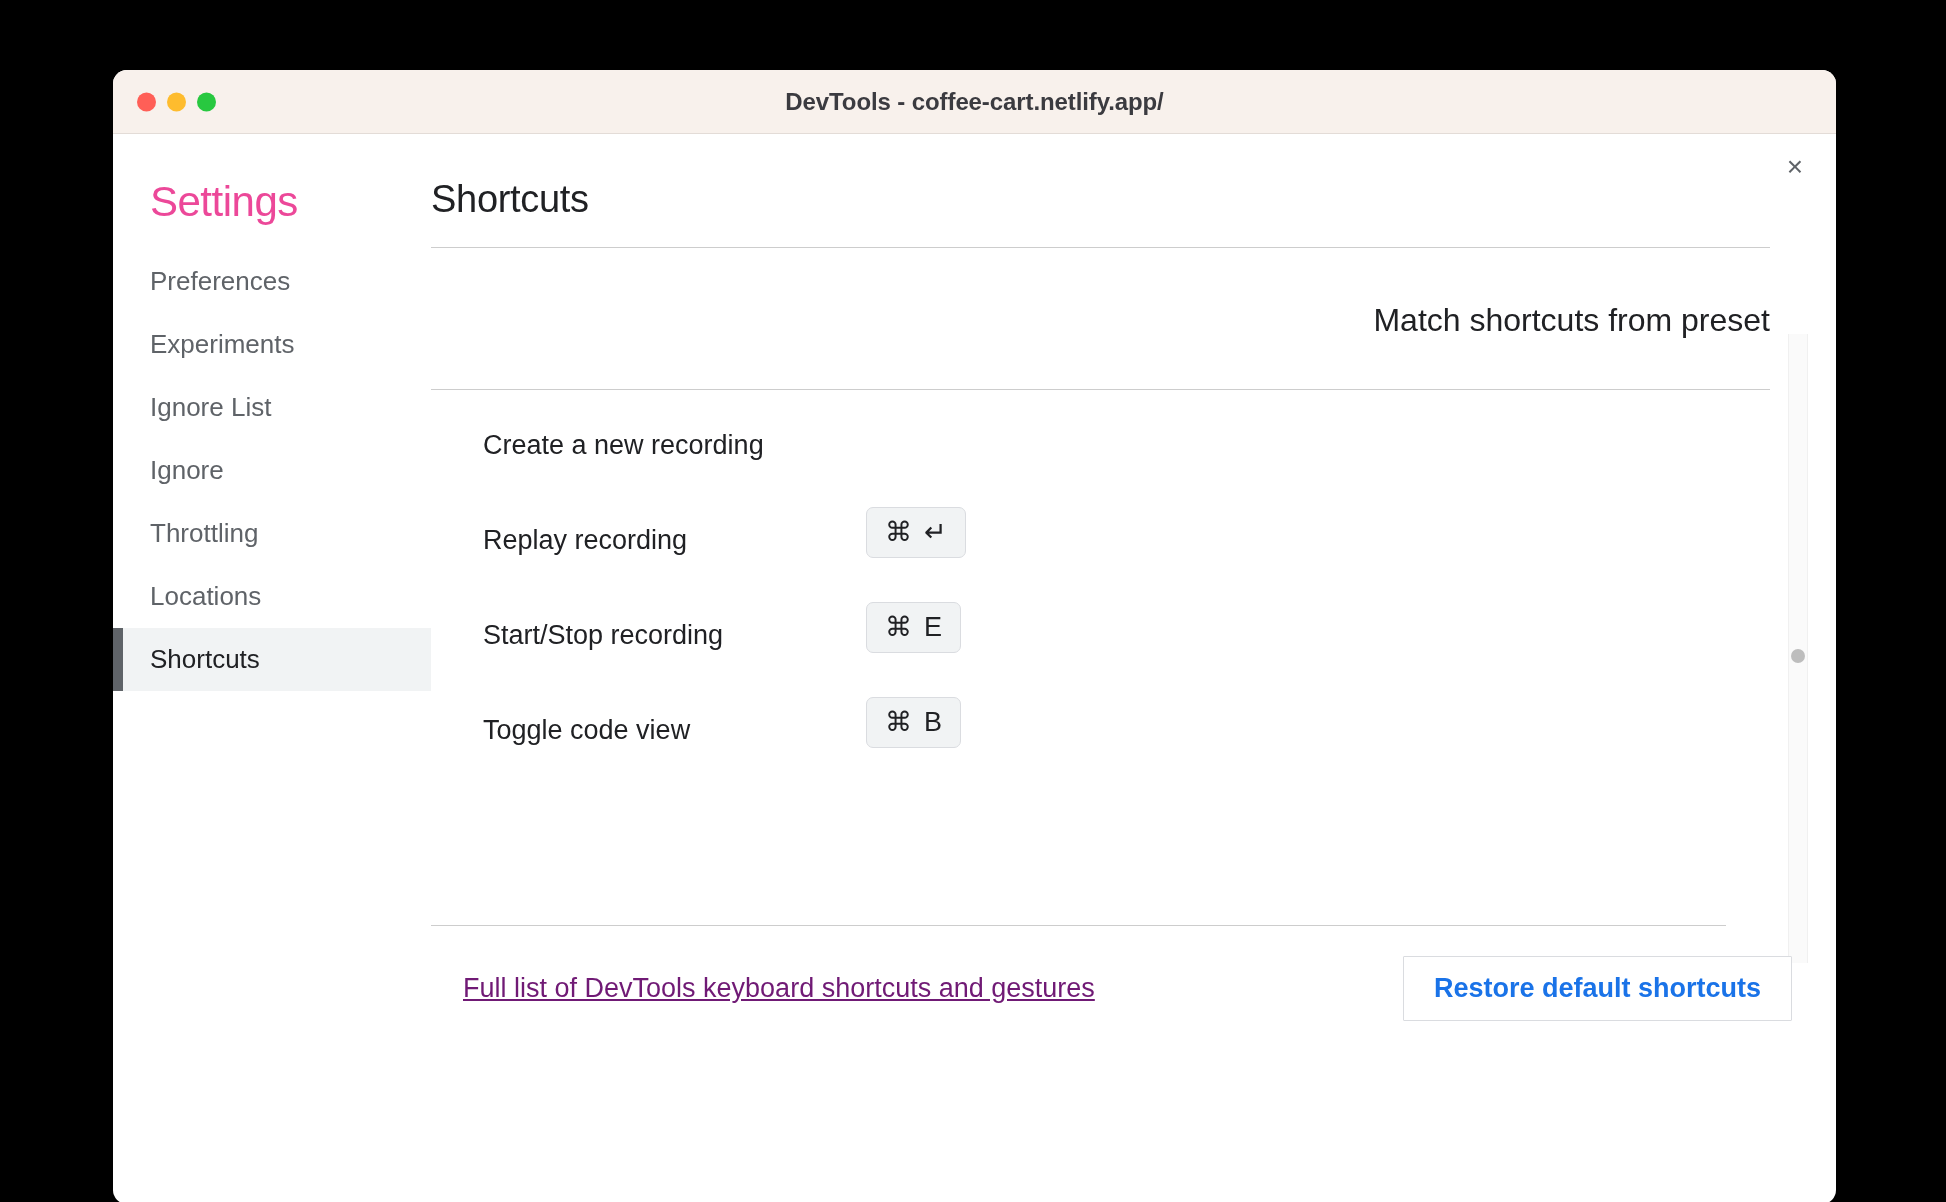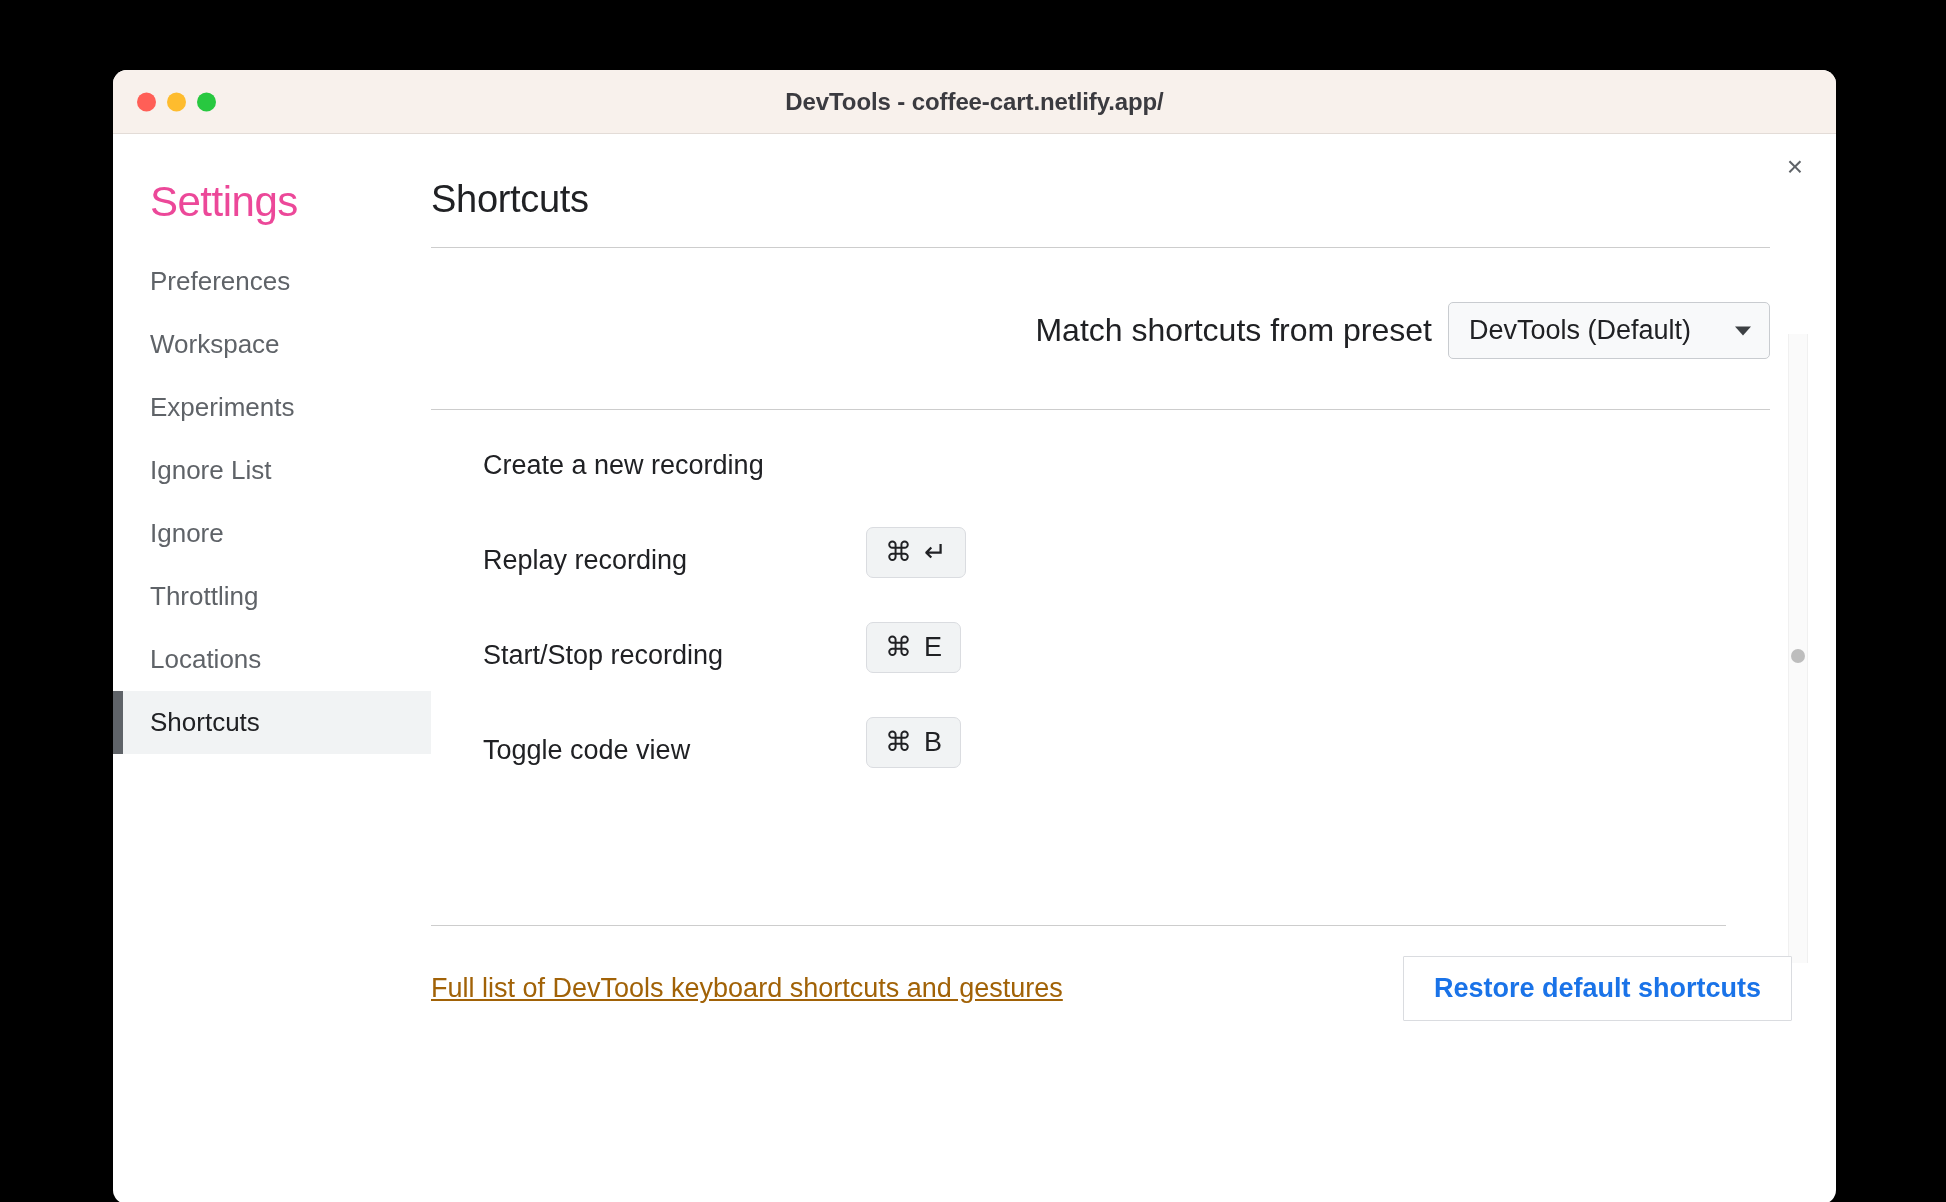--- a/index.html
+++ b/index.html
@@ -257,23 +257,24 @@
     margin: 0 66px 0 0;
   }
   .footer-inner {
     display: flex;
     align-items: center;
     justify-content: space-between;
     padding: 30px 0 34px 0;
   }
   .footer-link {
     font-size: 27px;
-    color: #a16207;
+    color: #701a75;
     text-decoration: underline;
     cursor: pointer;
+    margin-left: 32px;
   }
   .restore-button {
     background: #ffffff;
     border: 1px solid #dadce0;
     border-radius: 1px;
     color: #1a73e8;
     font-size: 27px;
     font-weight: bold;
     padding: 16px 30px;
     cursor: pointer;
@@ -296,41 +297,36 @@
 
   <div class="window-body">
 
     <button class="close-button">×</button>
 
     <div class="layout">
 
       <div class="sidebar">
         <h1 class="sidebar-title">Settings</h1>
         <div class="nav-item">Preferences</div>
-        <div class="nav-item">Workspace</div>
         <div class="nav-item">Experiments</div>
         <div class="nav-item">Ignore List</div>
         <div class="nav-item">Ignore</div>
         <div class="nav-item">Throttling</div>
         <div class="nav-item">Locations</div>
         <div class="nav-item selected">Shortcuts</div>
       </div>
 
       <div class="content">
         <div class="content-inner">
 
           <h2 class="page-title">Shortcuts</h2>
           <hr class="rule">
 
           <div class="preset-row">
             <span class="preset-label">Match shortcuts from preset</span>
-            <div class="preset-select">
-              <span>DevTools (Default)</span>
-              <span class="caret"></span>
-            </div>
           </div>
 
           <hr class="rule">
 
 
           <div class="shortcut-row">
             <span class="shortcut-name">Create a new recording</span>
             <span class="chips"></span>
           </div>
 

